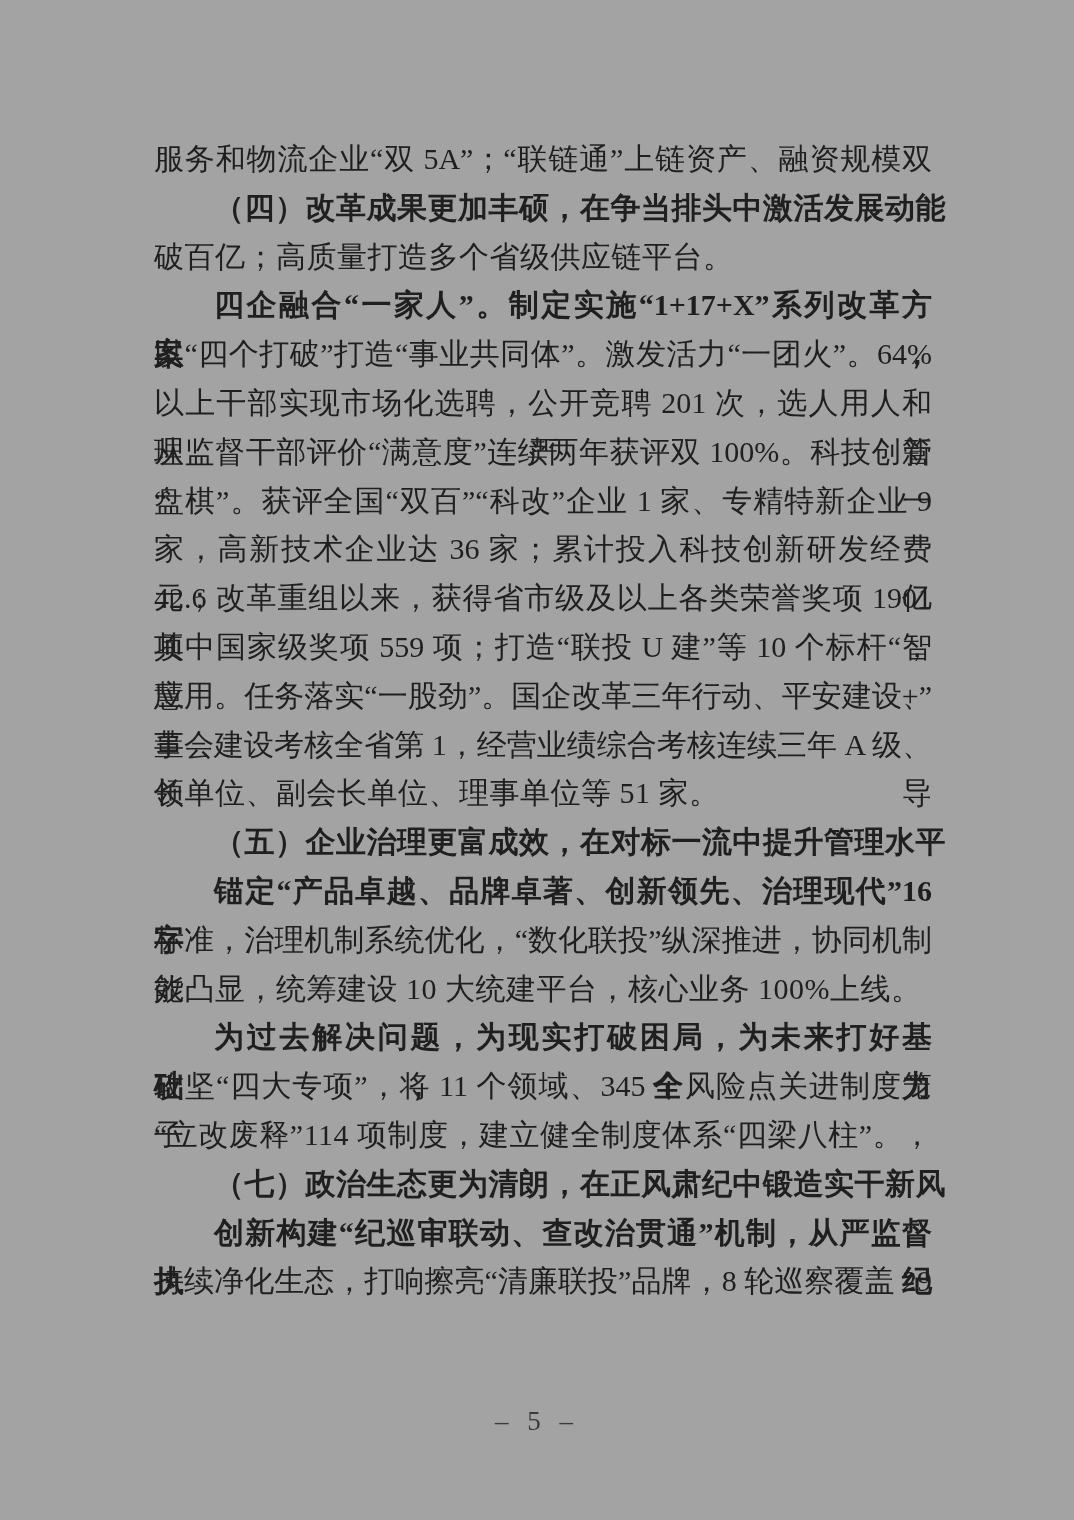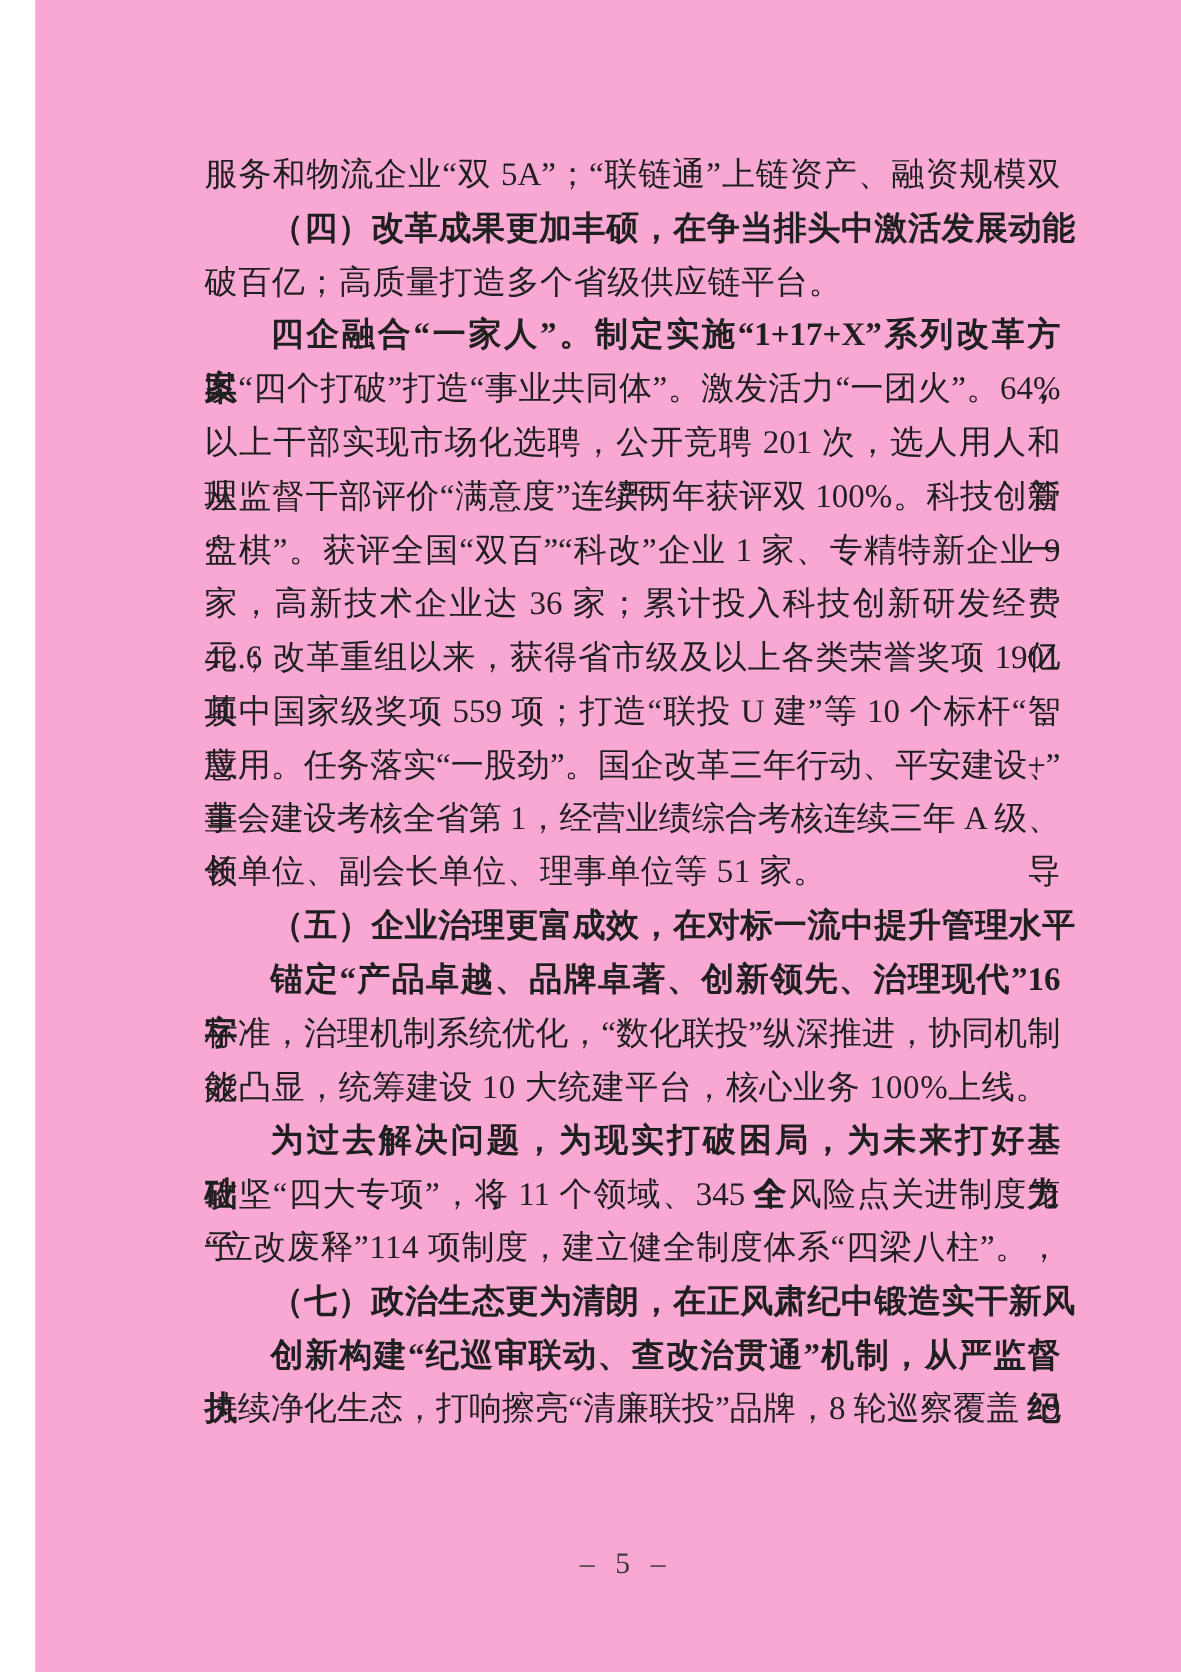--- a/index.html
+++ b/index.html
@@ -12,22 +12,21 @@
     width: 1074px;
     height: 1520px;
     position: relative;
     overflow: hidden;
     font-family: "Liberation Serif", "DejaVu Serif", serif;
     color: #1f1f1f;
   }
   .doc-page {
     position: absolute;
     inset: 0;
-    background: #f9a8d4;
-    margin-left: 32px;
+    background: #a3a3a3;
   }
   .doc-body {
     position: absolute;
     left: 154px;
     top: 135px;
     width: 778px;
   }
   .line {
     font-size: 30px;
     line-height: 48.8px;

